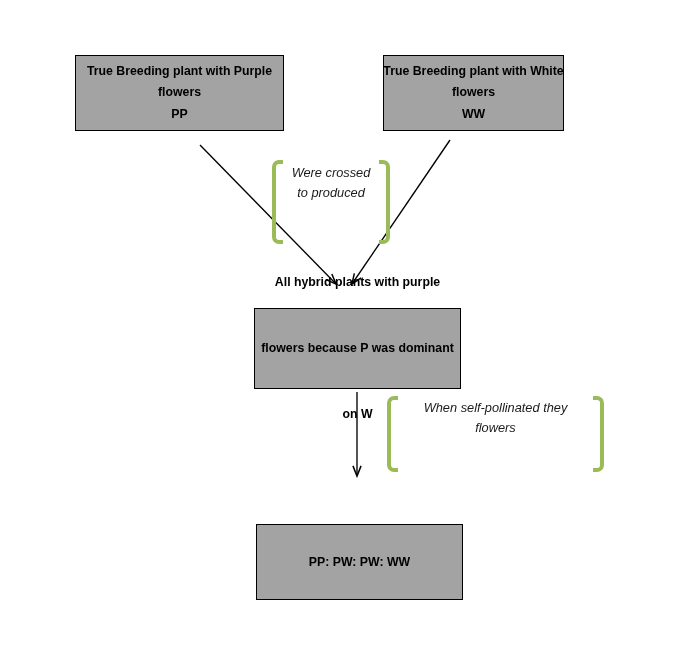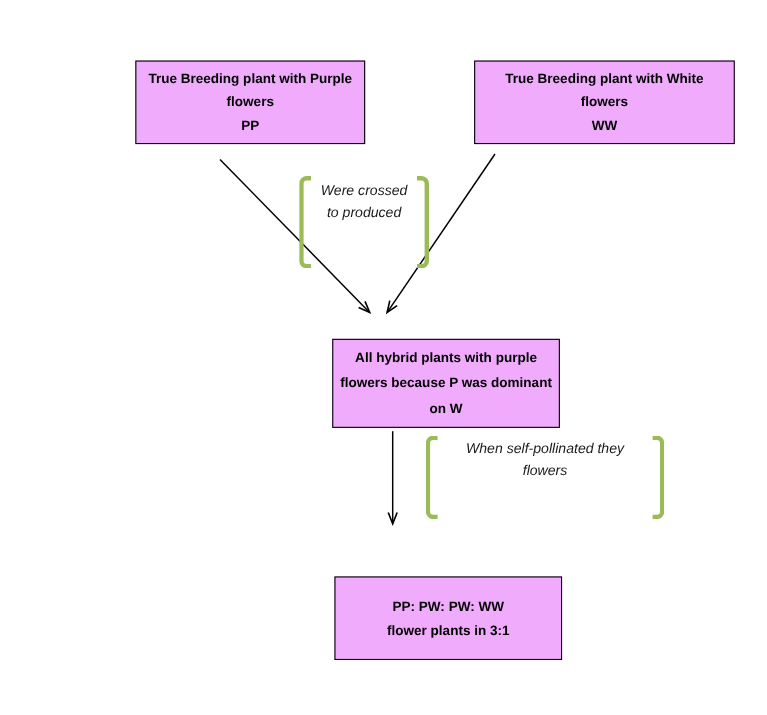--- a/index.html
+++ b/index.html
@@ -25,64 +25,64 @@
     left: 0;
     top: 0;
     width: 697px;
     height: 650px;
     pointer-events: none;
   }
   .node-box {
     position: absolute;
     box-sizing: border-box;
     border: 1.4px solid #000000;
-    background: #f0abfc;
+    background: #a3a3a3;
     display: flex;
     flex-direction: column;
     align-items: center;
     justify-content: center;
     text-align: center;
     color: #000000;
     font-weight: bold;
     font-size: 12.3px;
     line-height: 1.75;
-    margin-left: 48px;
   }
   .node-box .line {
     display: block;
     white-space: nowrap;
   }
   .node-box .line.gap-top {
     margin-top: 10px;
   }
 
   
   #box-parent-purple {
     left: 75px;
     top: 55px;
     width: 209px;
     height: 76px;
     padding: 0 12px;
   }
   #box-parent-white {
     left: 383px;
     top: 55px;
-    width: 237px;
+    width: 181px;
     height: 76px;
     padding: 0 12px;
   }
 
   
   #box-f1 {
     left: 254px;
     top: 308px;
     width: 207px;
     height: 81px;
     padding: 0 10px;
     line-height: 1.85;
+    gap: 43px;
   }
 
   
   #box-f2 {
     left: 256px;
     top: 524px;
     width: 207px;
     height: 76px;
     padding: 0 10px;
     line-height: 1.8;
@@ -203,16 +203,15 @@
     <span class="bracket bracket-left"></span>
     <span class="annotation-text">
       <span class="line">When self-pollinated they</span>
       <span class="line">flowers</span>
     </span>
     <span class="bracket bracket-right"></span>
   </div>
 
   <div class="node-box" id="box-f2">
     <span class="line">PP: PW: PW: WW</span>
-    <span class="line">flower plants in 3:1</span>
   </div>
 
 </div>
 
 </body></html>

